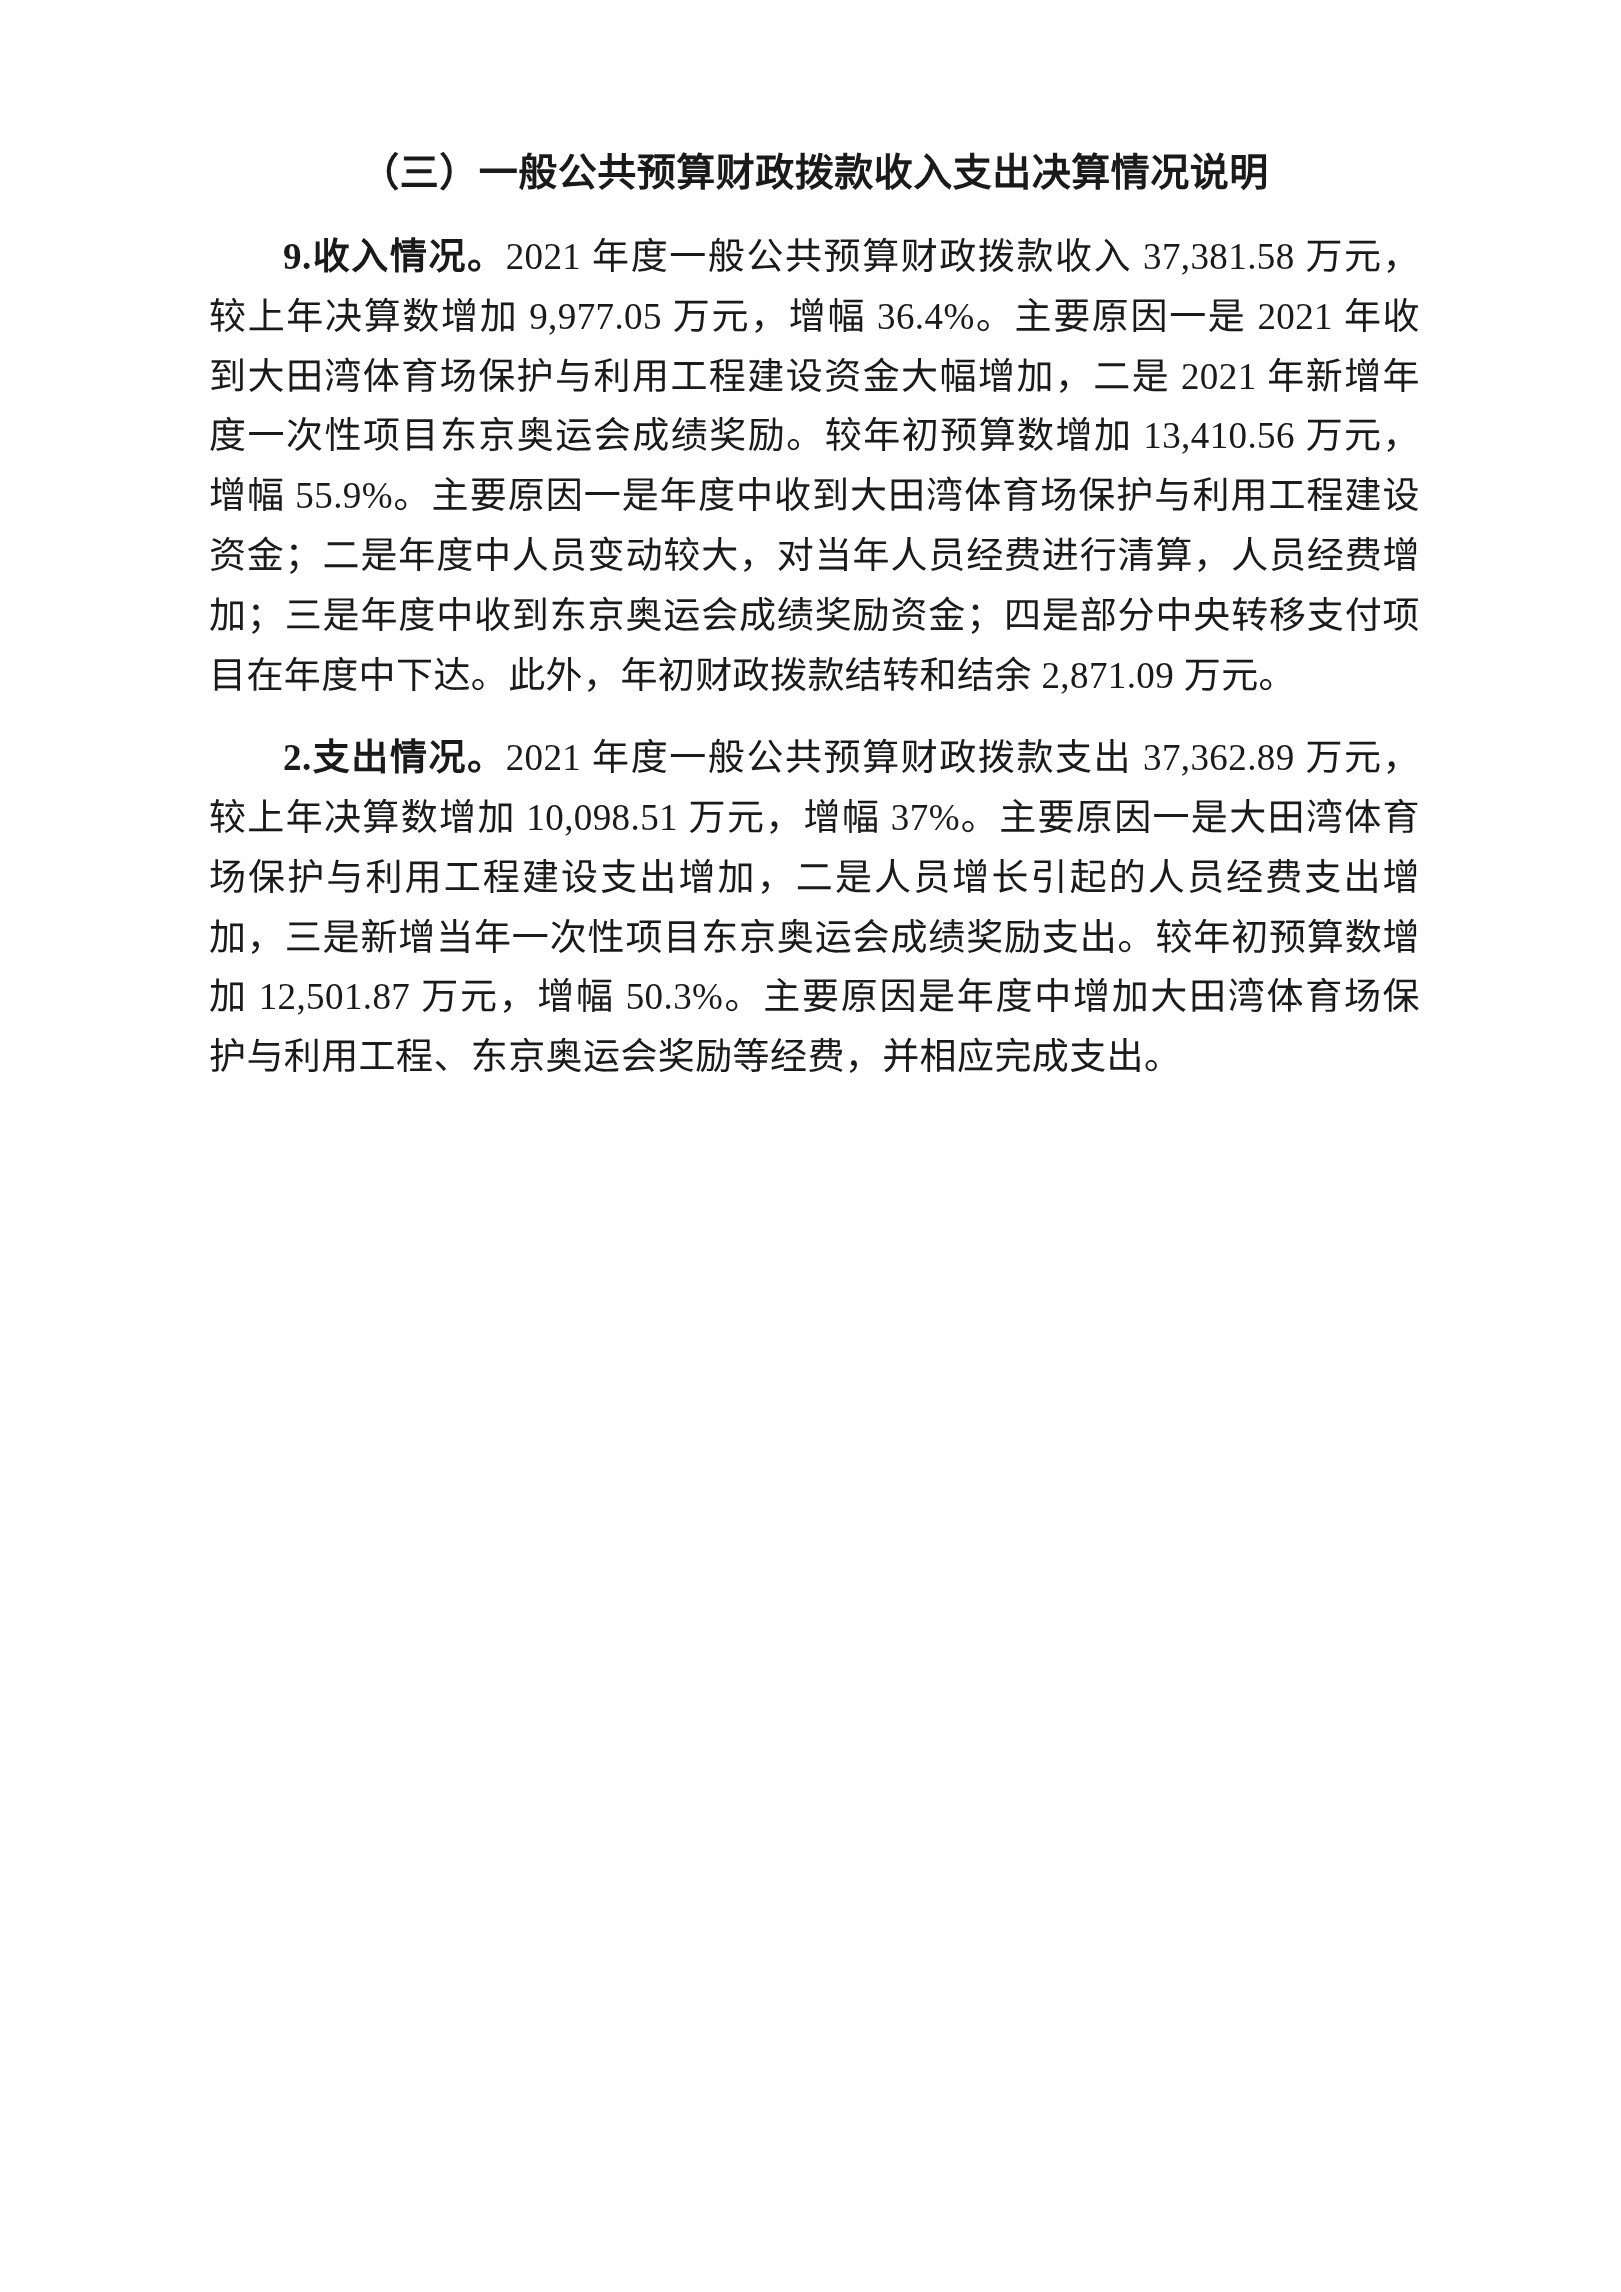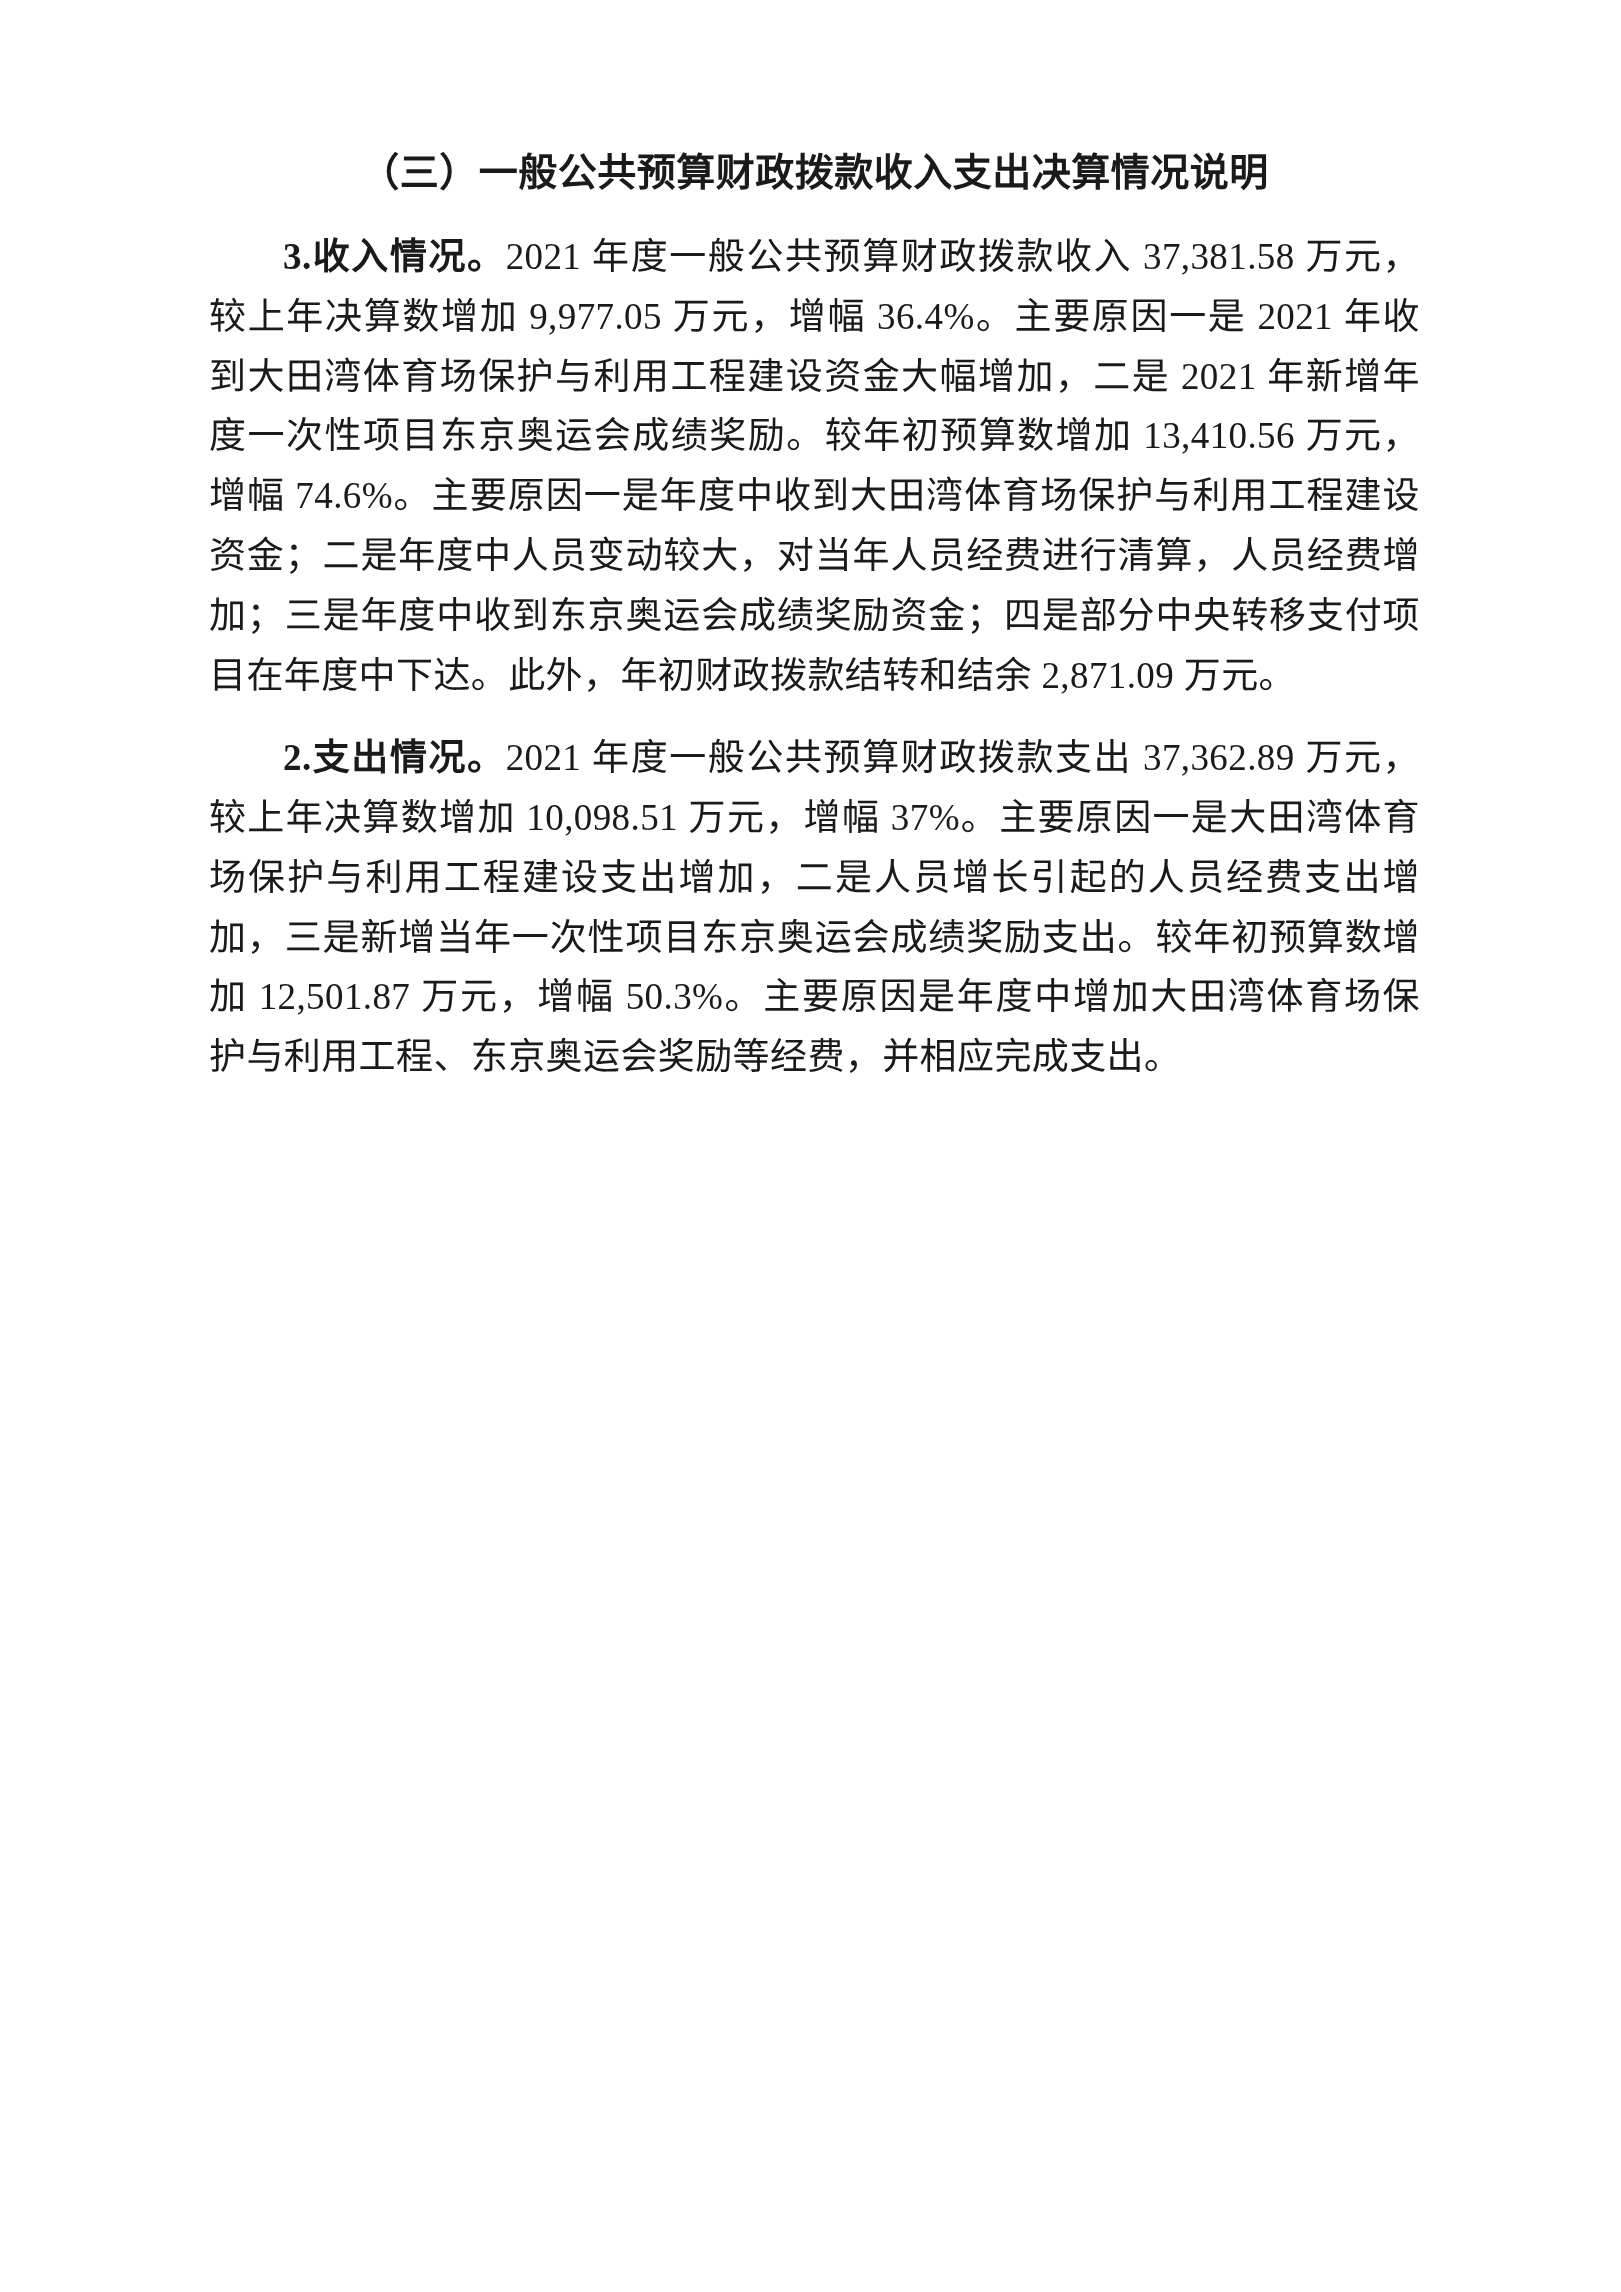--- a/index.html
+++ b/index.html
@@ -46,21 +46,21 @@
   }
 </style>
 </head>
 <body>
 
 <div class="page">
 
   <h1 class="doc-title">（三）一般公共预算财政拨款收入支出决算情况说明</h1>
 
   <p class="para">
-    <span class="lead">3.收入情况。</span><span>2021 年度一般公共预算财政拨款收入 37,381.58 万元，较上年决算数增加 9,977.05 万元，增幅 36.4%。主要原因一是 2021 年收到大田湾体育场保护与利用工程建设资金大幅增加，二是 2021 年新增年度一次性项目东京奥运会成绩奖励。较年初预算数增加 13,410.56 万元，增幅 74.6%。主要原因一是年度中收到大田湾体育场保护与利用工程建设资金；二是年度中人员变动较大，对当年人员经费进行清算，人员经费增加；三是年度中收到东京奥运会成绩奖励资金；四是部分中央转移支付项目在年度中下达。此外，年初财政拨款结转和结余 2,871.09 万元。</span>
+    <span class="lead">9.收入情况。</span><span>2021 年度一般公共预算财政拨款收入 37,381.58 万元，较上年决算数增加 9,977.05 万元，增幅 36.4%。主要原因一是 2021 年收到大田湾体育场保护与利用工程建设资金大幅增加，二是 2021 年新增年度一次性项目东京奥运会成绩奖励。较年初预算数增加 13,410.56 万元，增幅 55.9%。主要原因一是年度中收到大田湾体育场保护与利用工程建设资金；二是年度中人员变动较大，对当年人员经费进行清算，人员经费增加；三是年度中收到东京奥运会成绩奖励资金；四是部分中央转移支付项目在年度中下达。此外，年初财政拨款结转和结余 2,871.09 万元。</span>
   </p>
 
   <p class="para">
     <span class="lead">2.支出情况。</span><span>2021 年度一般公共预算财政拨款支出 37,362.89 万元，较上年决算数增加 10,098.51 万元，增幅 37%。主要原因一是大田湾体育场保护与利用工程建设支出增加，二是人员增长引起的人员经费支出增加，三是新增当年一次性项目东京奥运会成绩奖励支出。较年初预算数增加 12,501.87 万元，增幅 50.3%。主要原因是年度中增加大田湾体育场保护与利用工程、东京奥运会奖励等经费，并相应完成支出。</span>
   </p>
 
 
 </div>
 
 

